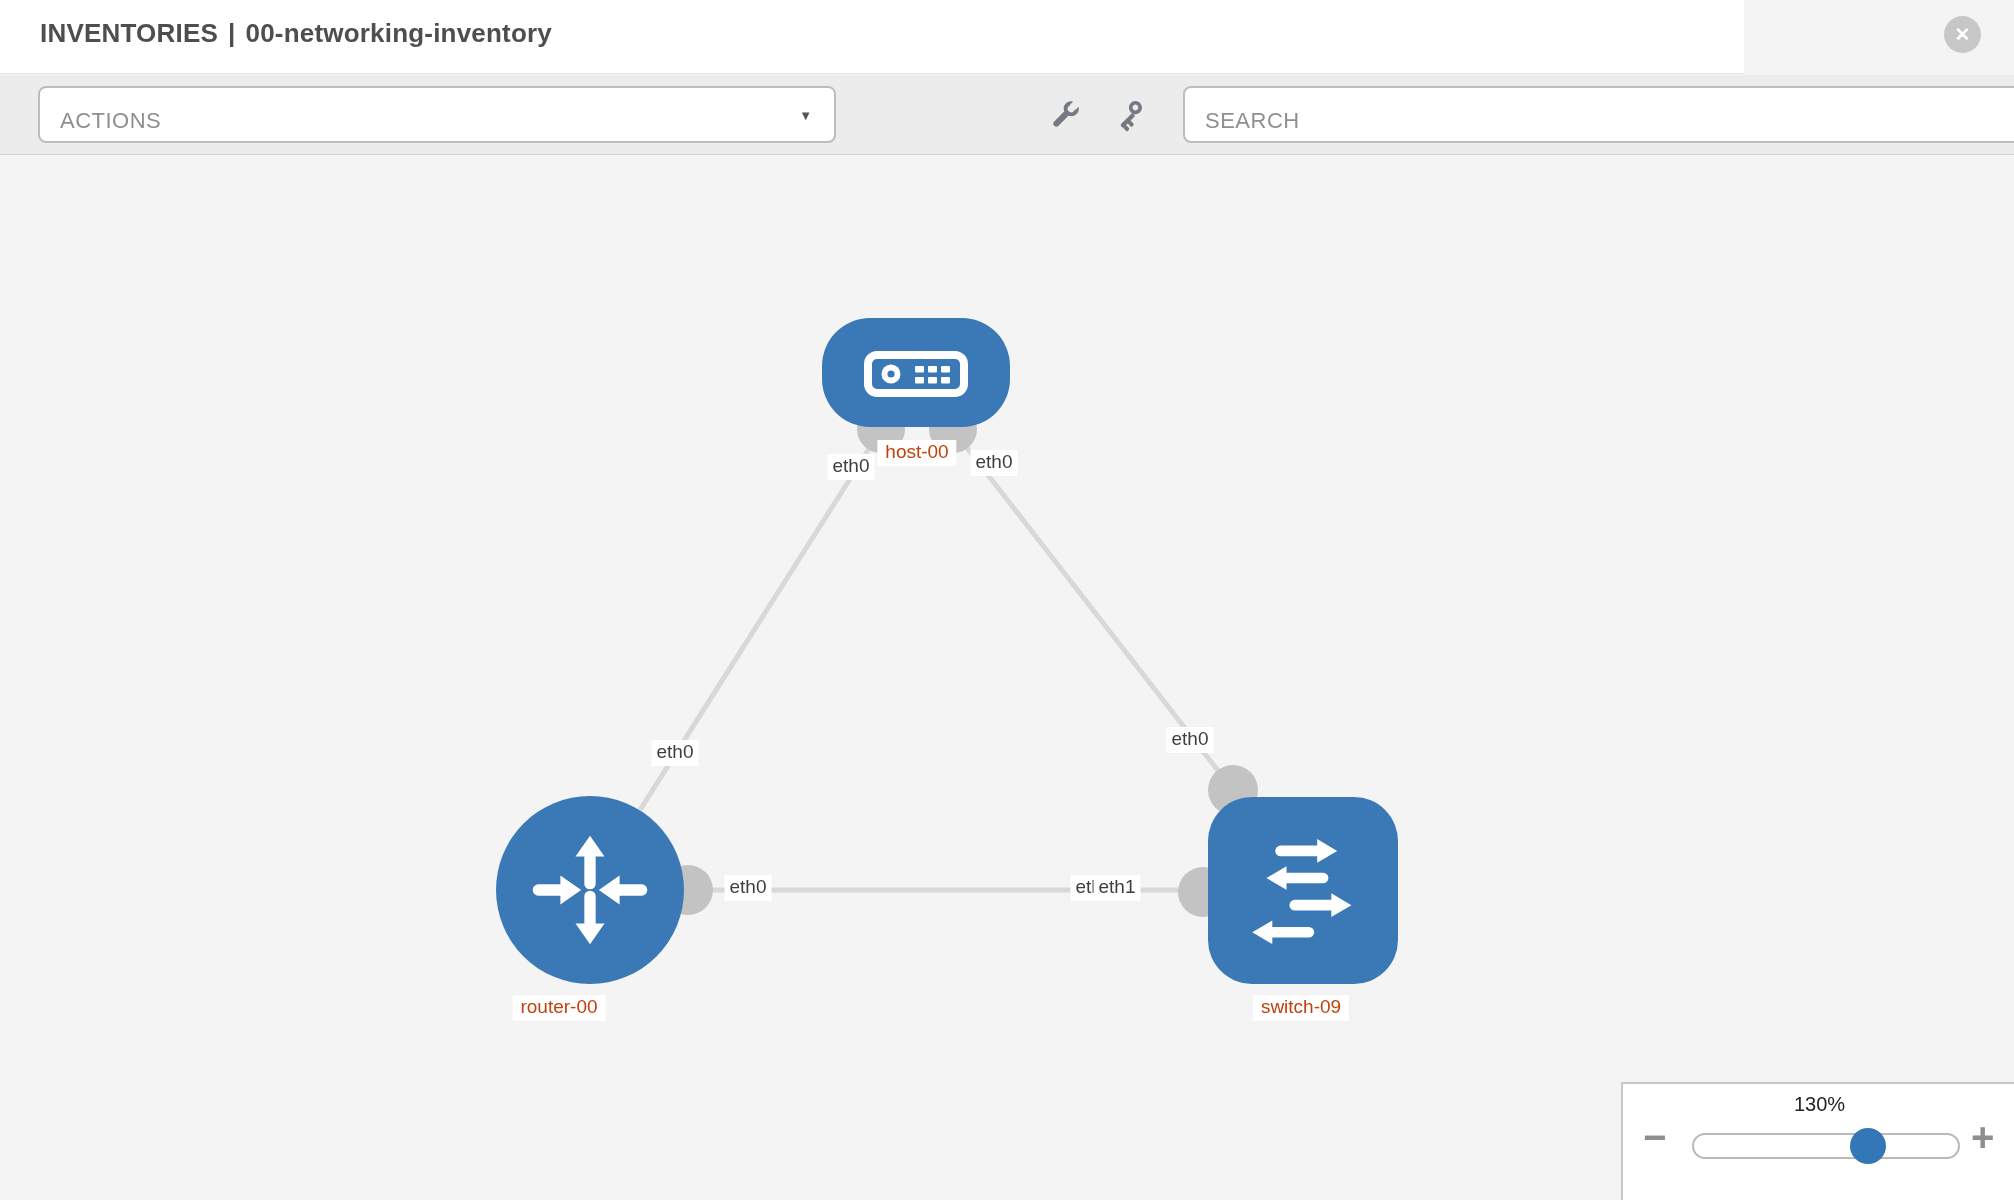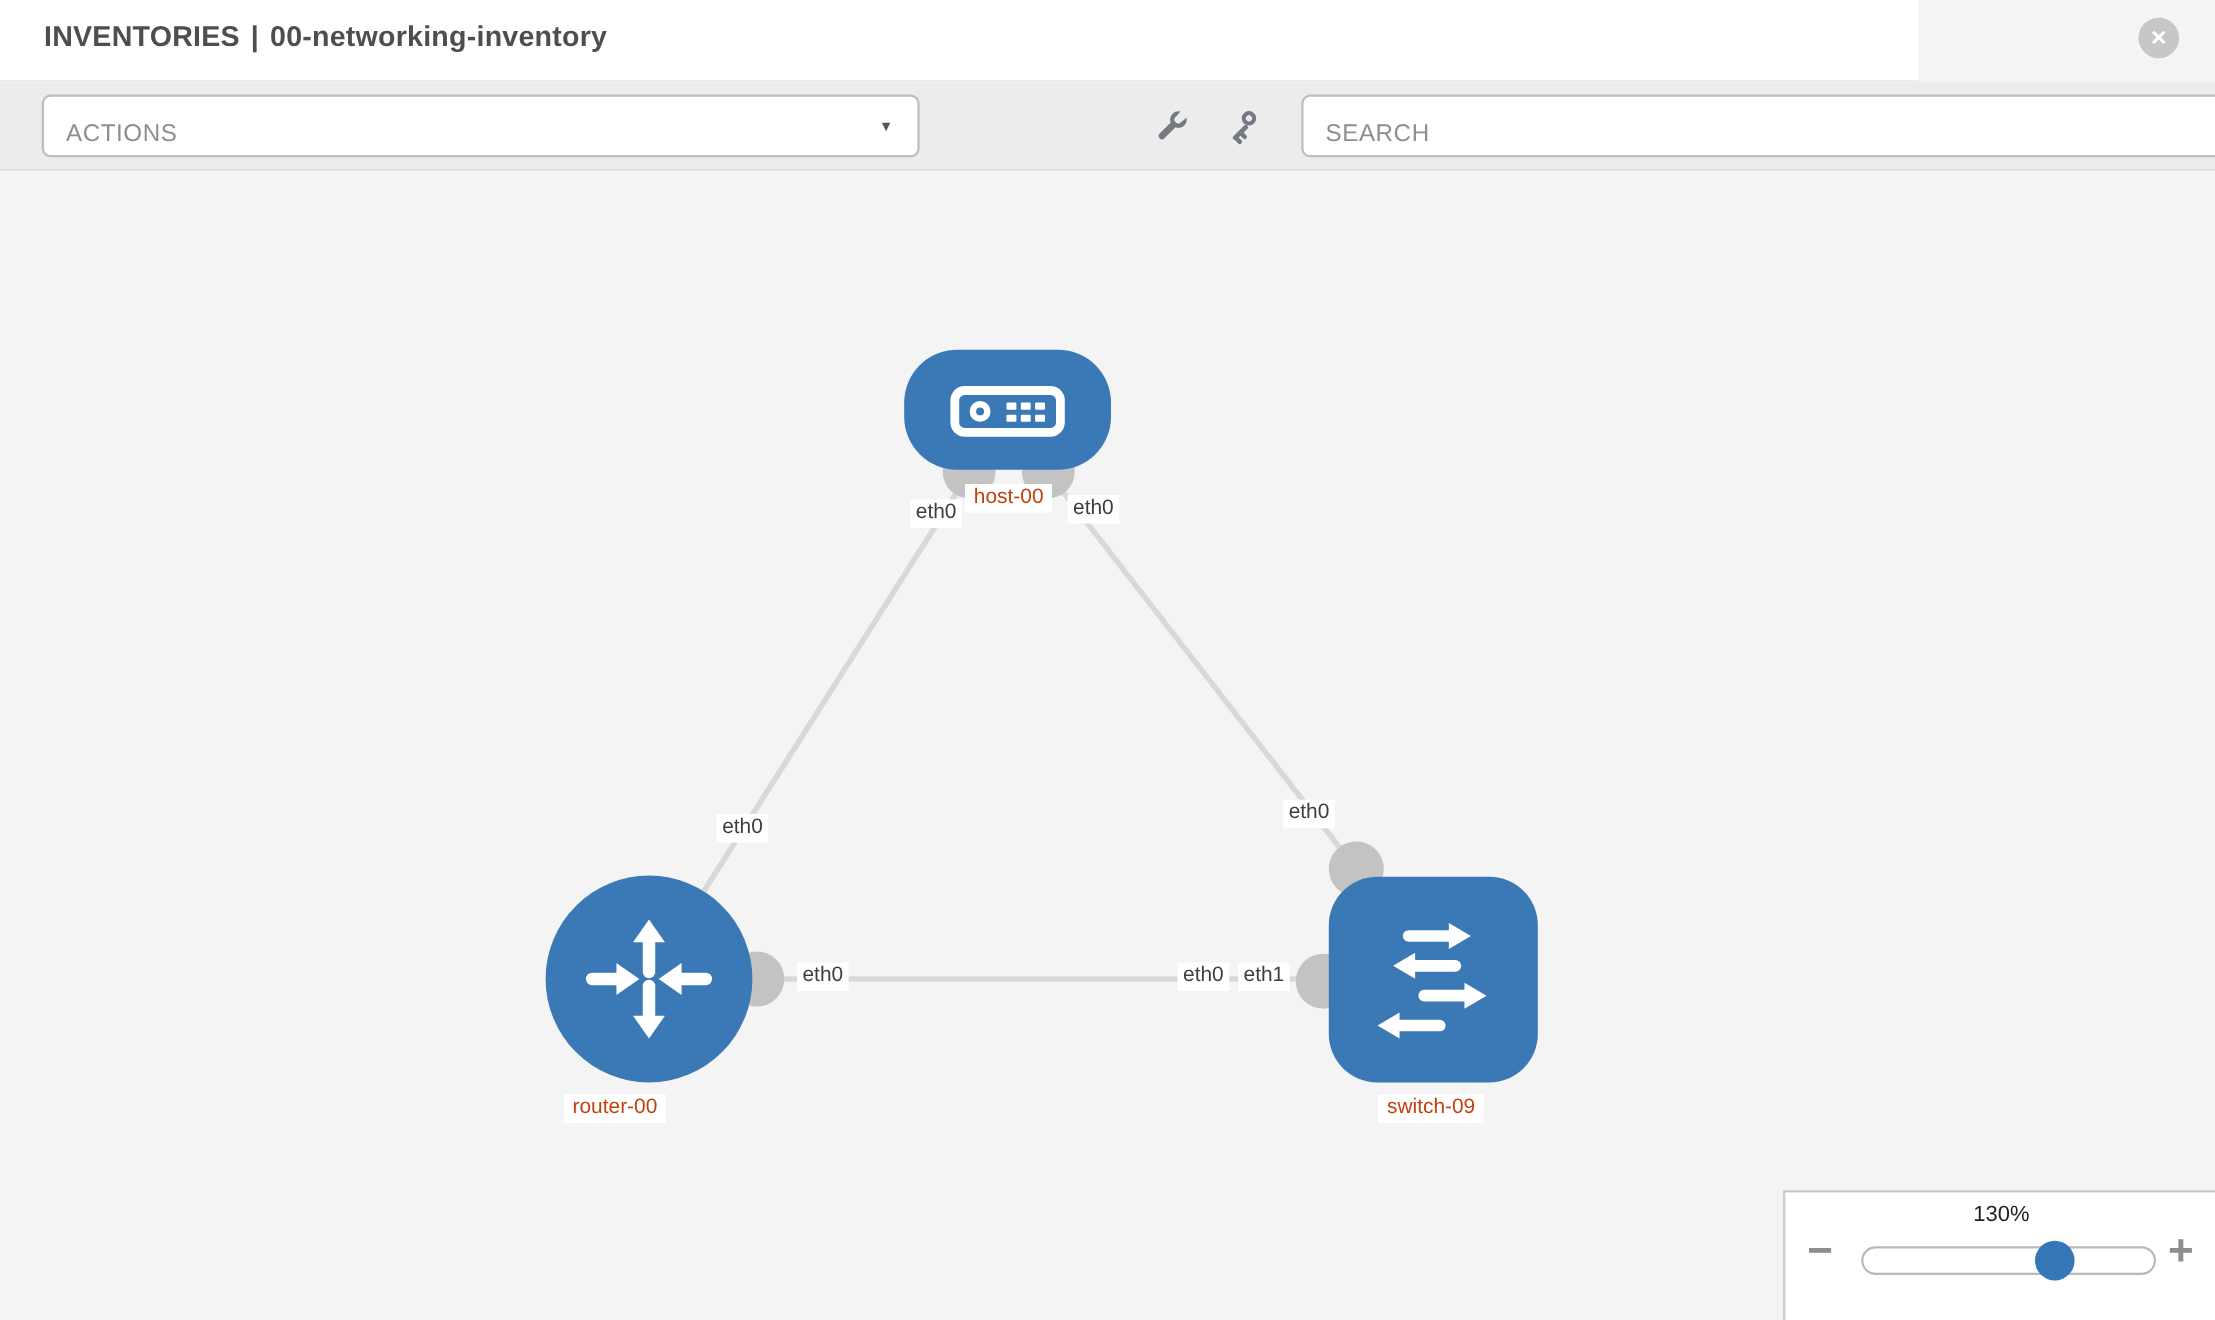--- a/index.html
+++ b/index.html
@@ -29,21 +29,21 @@
   svg.links { position:absolute; left:0; top:0; z-index:1; }
 
   .node { position:absolute; background:#3a79b5; z-index:3; display:flex; align-items:center; justify-content:center; cursor:pointer; }
   .node-host   { left:822px; top:318px; width:188px; height:109px; border-radius:48px; }
   .node-router { left:496px; top:796px; width:188px; height:188px; border-radius:50%; }
   .node-switch { left:1208px; top:797px; width:190px; height:187px; border-radius:44px; }
 
   .node-label { position:absolute; transform:translateX(-50%); background:#ffffff; color:#c2410c; font-size:19px; padding:1px 8px 3px; white-space:nowrap; z-index:5; }
   .chip { position:absolute; transform:translateX(-50%); background:#ffffff; color:#3e3e3e; font-size:19px; padding:1px 5px 3px; white-space:nowrap; z-index:5; line-height:1.15;text-align:right; }
   .chip.under { z-index:4; }
-  .chip.over  { z-index:5;margin-left:32px; }
+  .chip.over  { z-index:5; }
 
   
   .zoom-panel { position:absolute; left:1621px; top:1082px; width:400px; height:126px; background:#ffffff; border:2px solid #c9c9c9; z-index:10; }
   .zoom-value { position:absolute; left:0; top:9px; width:393px; text-align:center; font-size:20px; color:#1f1f1f; }
   .zoom-minus, .zoom-plus { position:absolute; top:33px; font-size:40px; font-weight:700; color:#8e8e8e; cursor:pointer; line-height:1; }
   .zoom-minus { left:20px; }
   .zoom-plus  { left:348px; }
   .zoom-track { position:absolute; left:69px; top:49px; width:268px; height:26px; border:2px solid #b9b9b9; border-radius:13px; background:#ffffff; cursor:pointer; }
   .zoom-handle { position:absolute; left:156px; top:-7px; width:36px; height:36px; border-radius:50%; background:#3377b6; cursor:grab; }
 </style>

